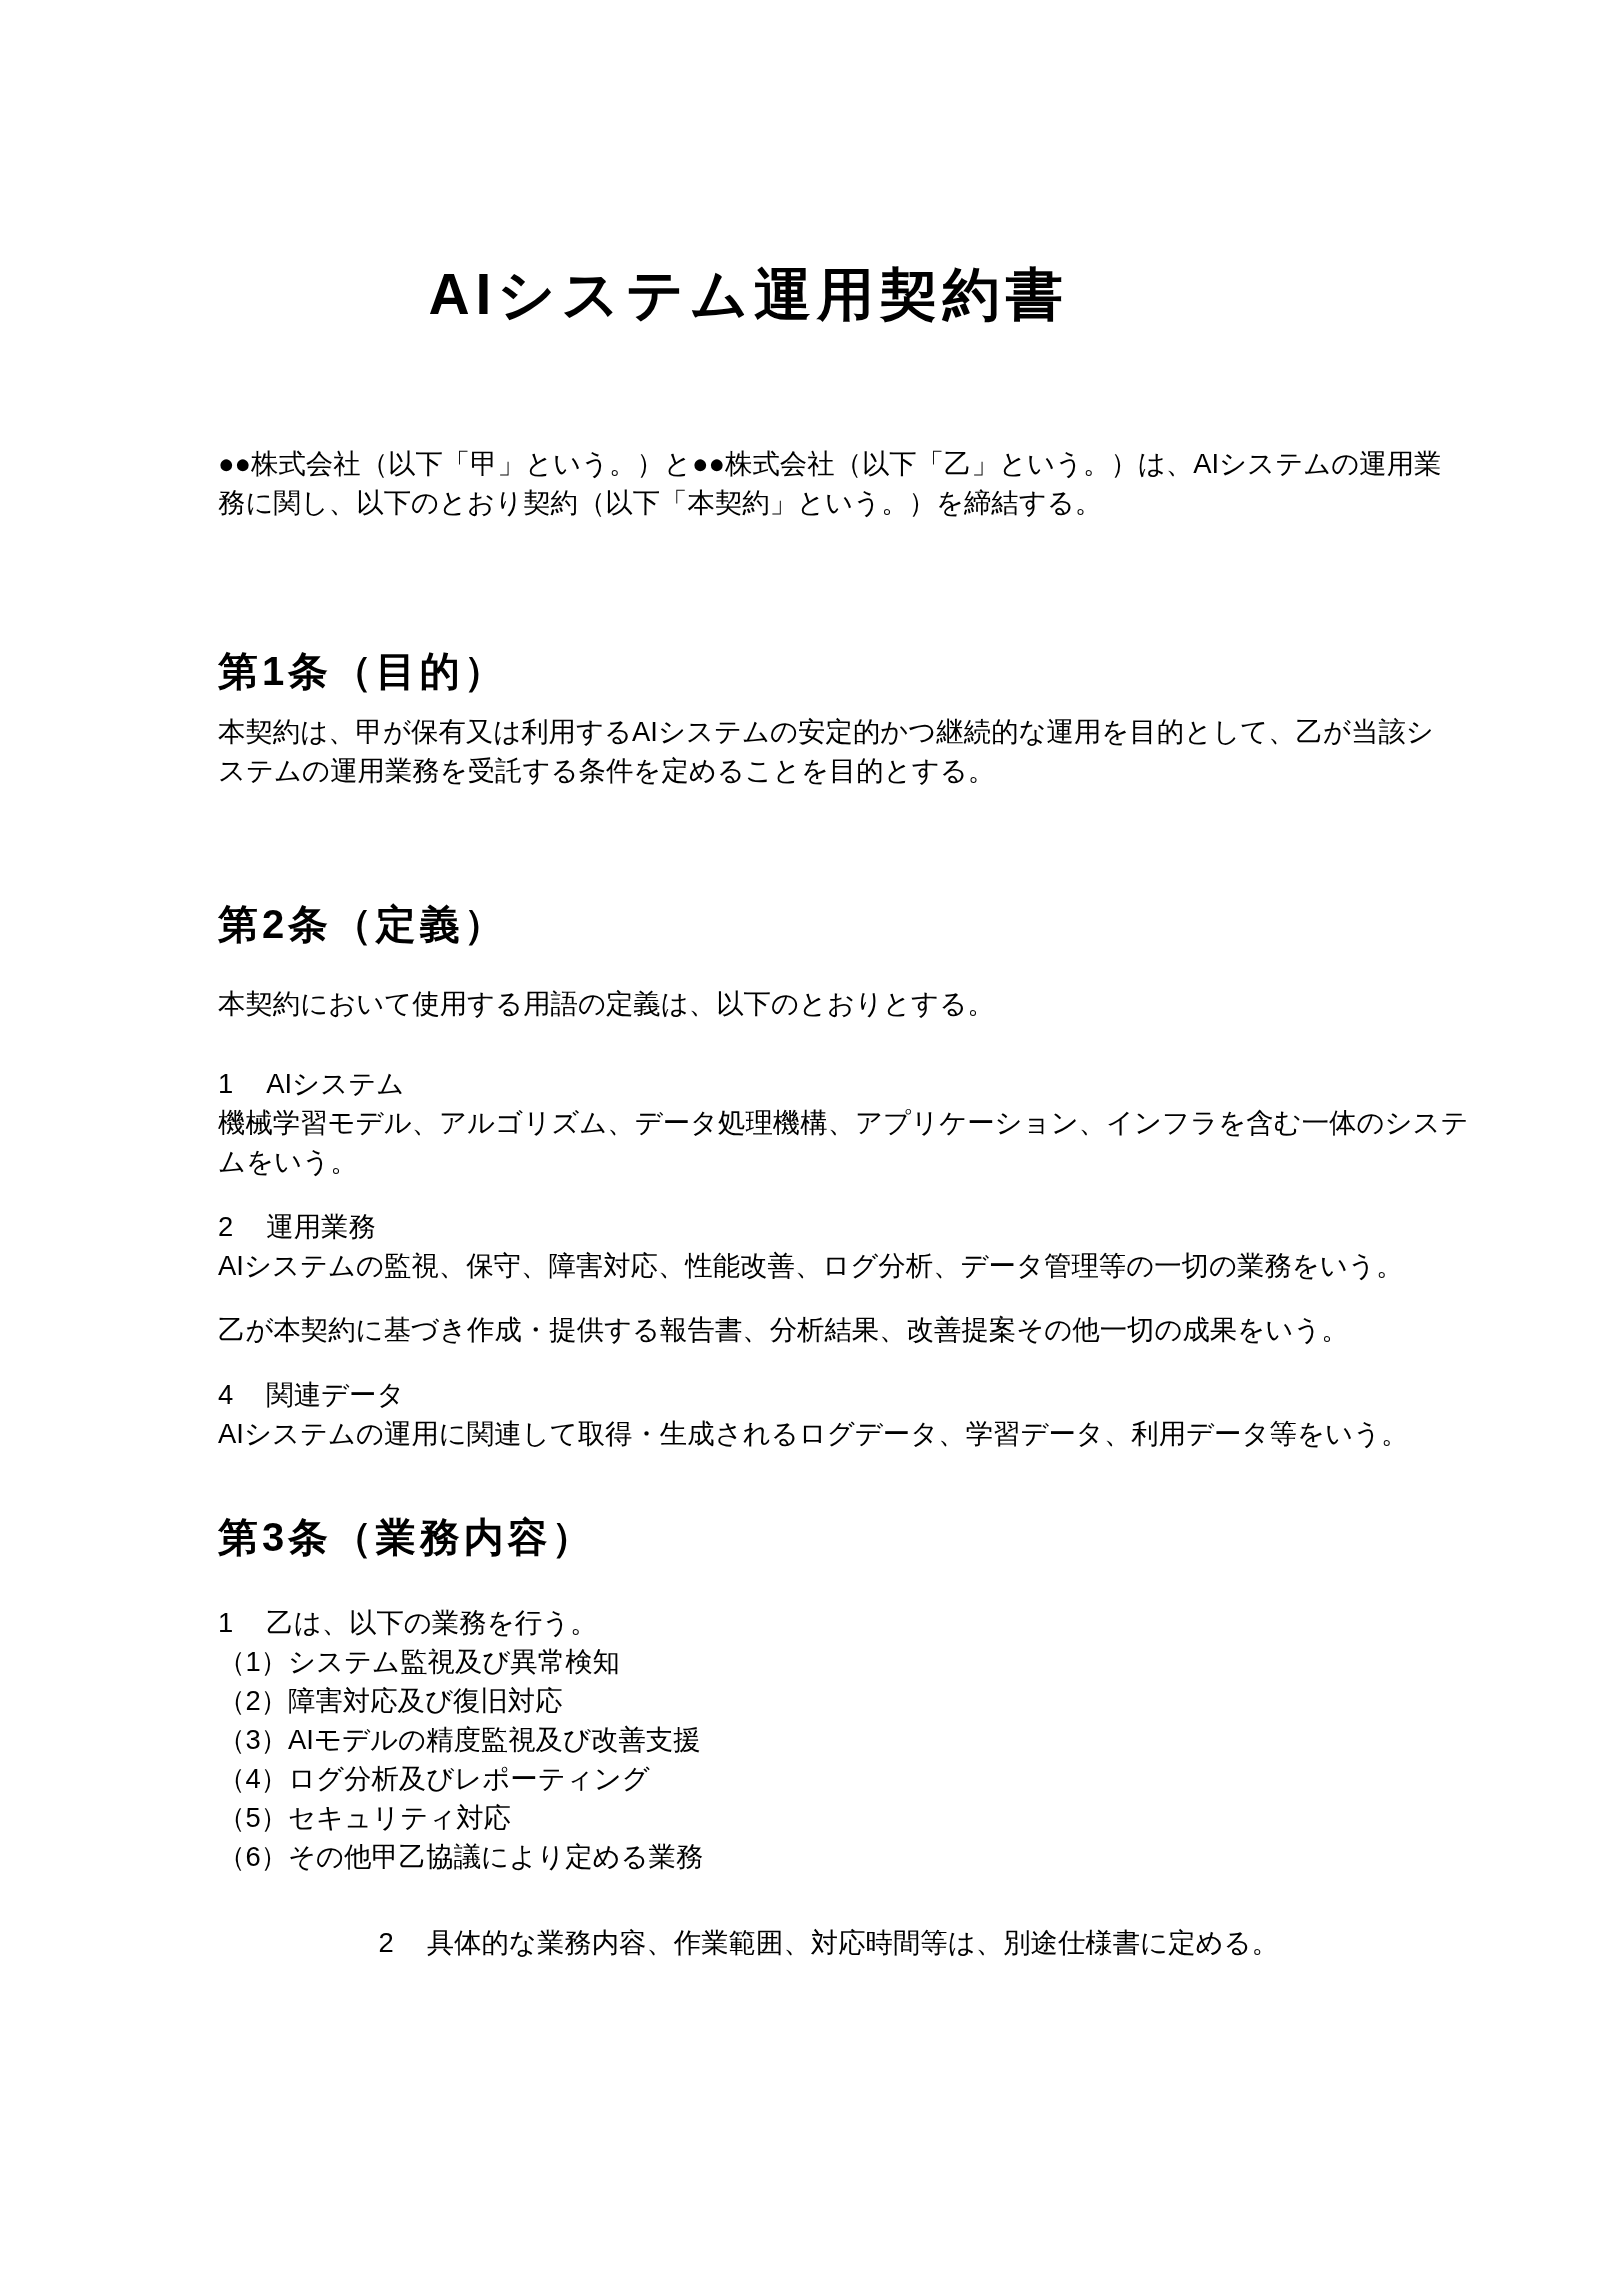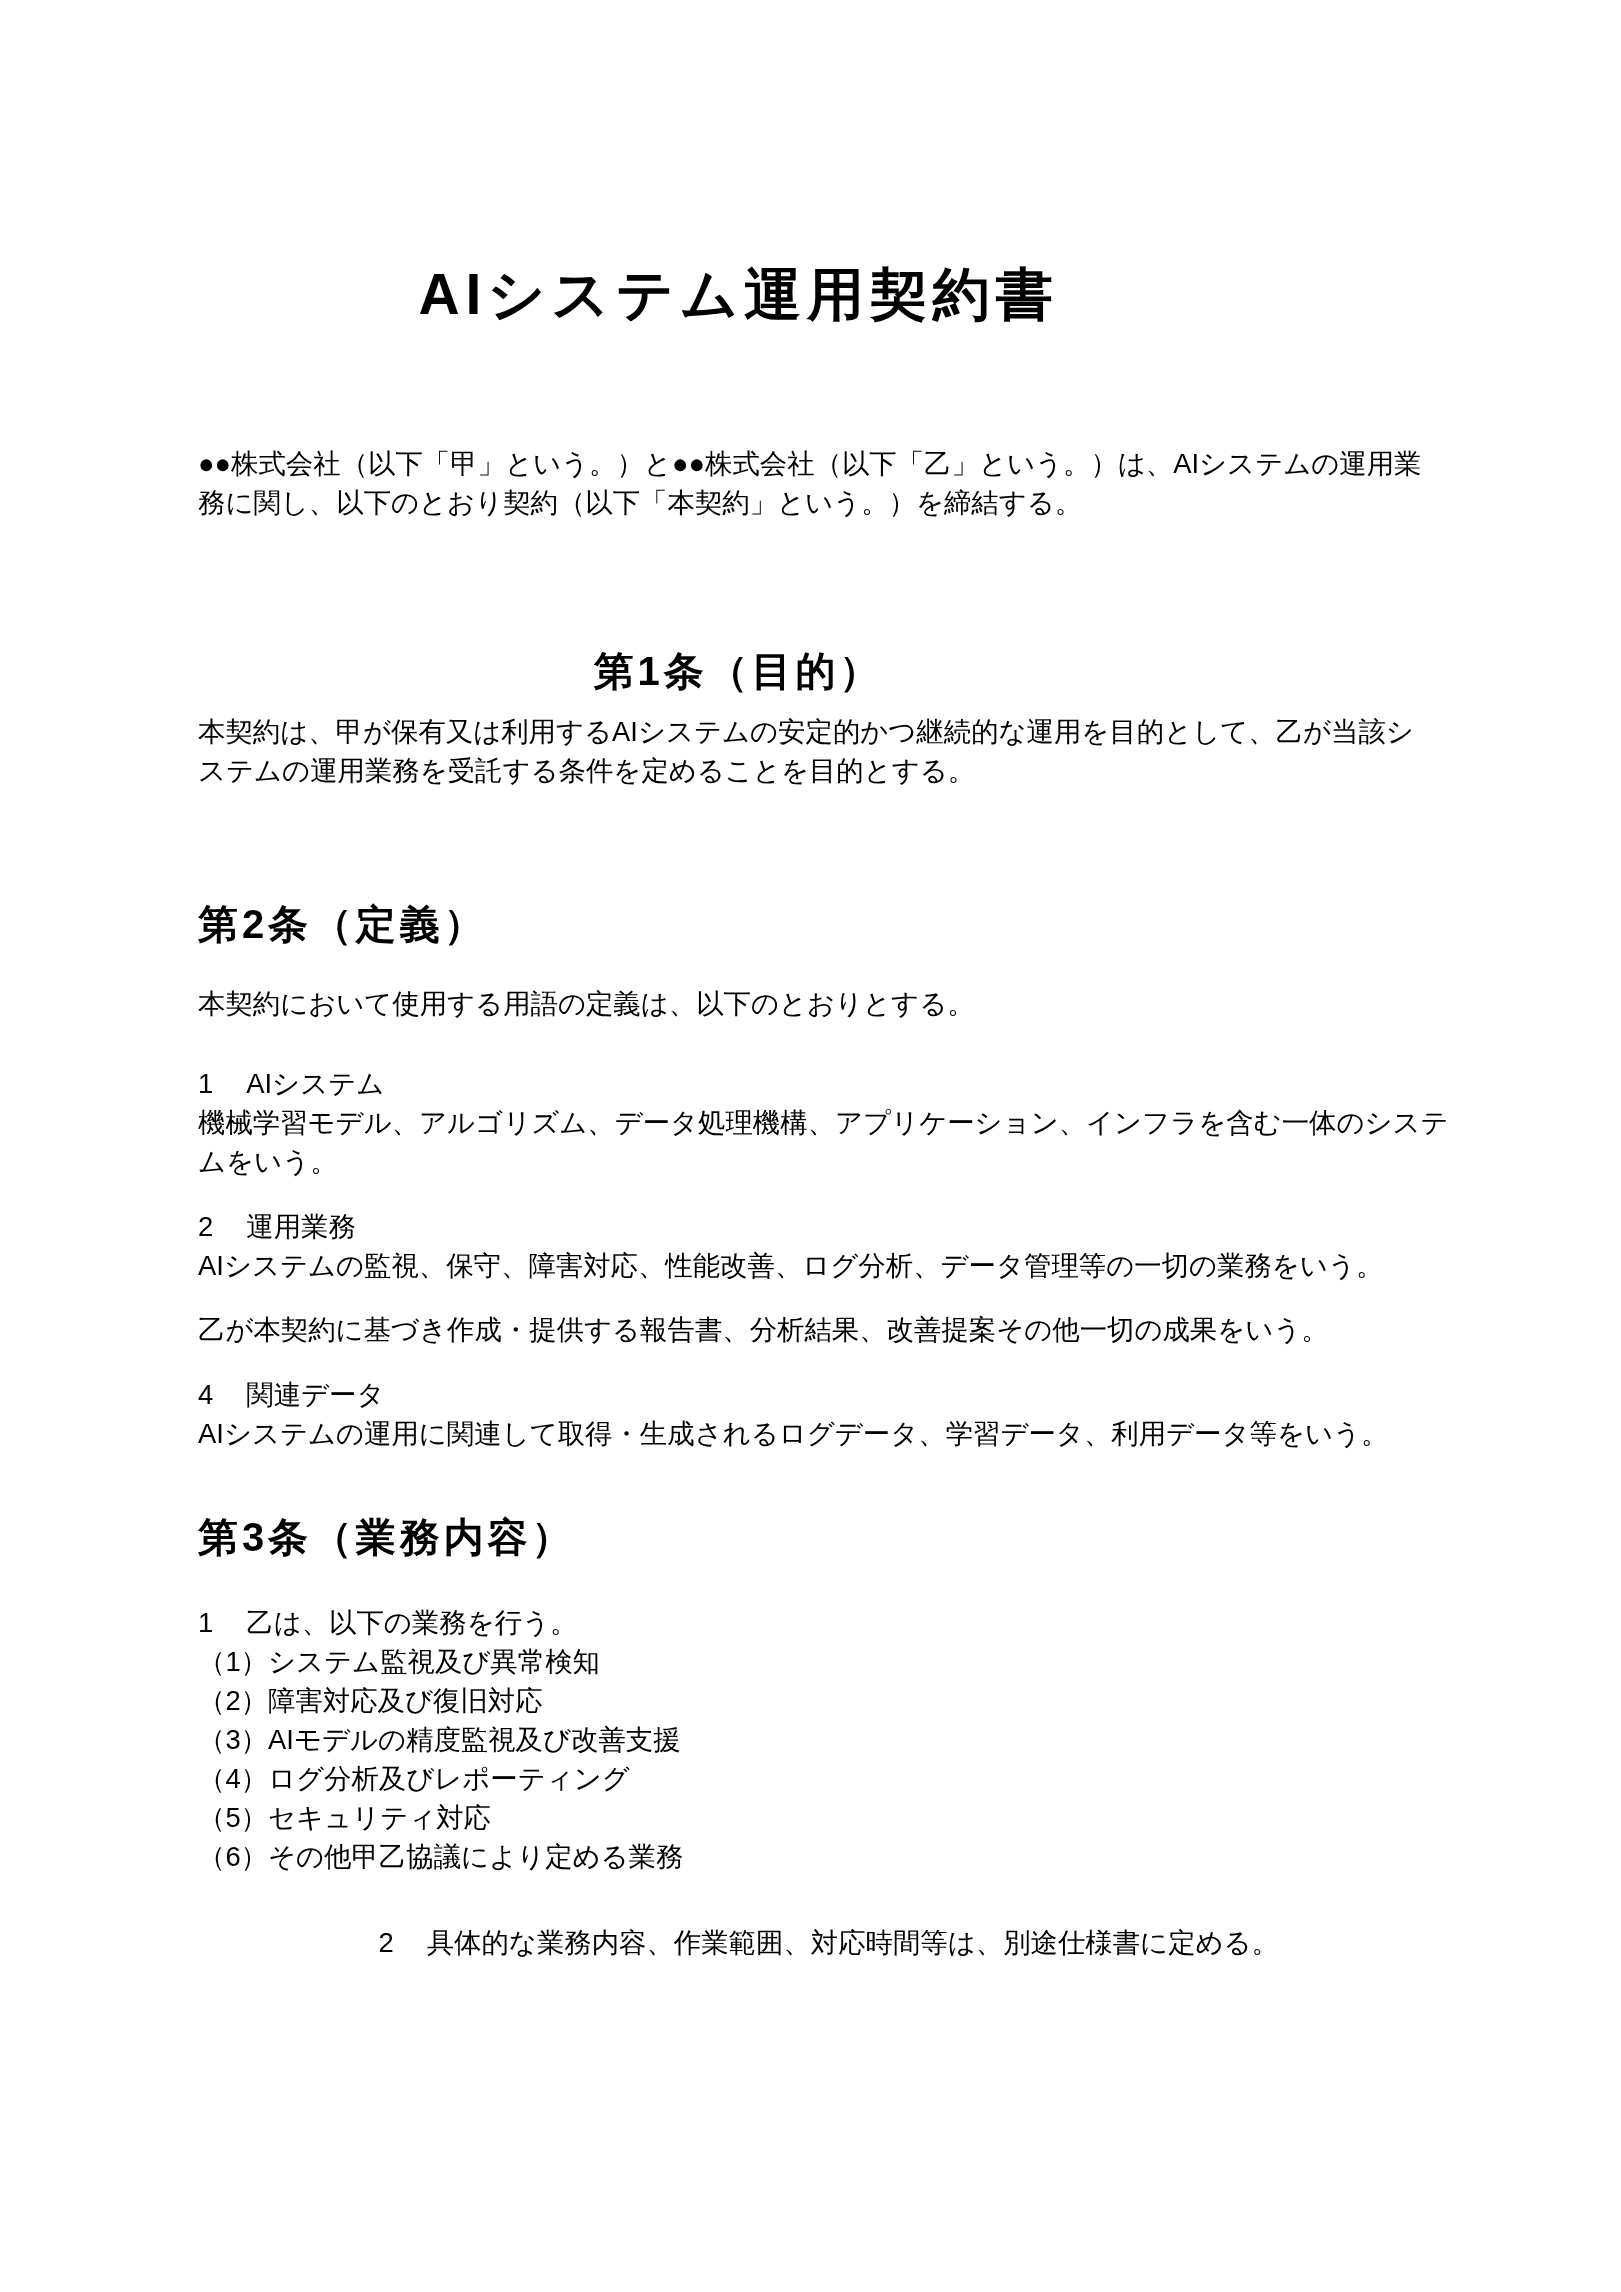--- a/index.html
+++ b/index.html
@@ -5,20 +5,21 @@
   * { margin: 0; padding: 0; box-sizing: border-box; }
   html, body { background: #ffffff; }
   .page {
     position: relative;
     width: 1477px;
     height: 2293px;
     background: #ffffff;
     color: #000000;
     font-family: "Liberation Sans", "DejaVu Sans", sans-serif;
     overflow: hidden;
+    padding-left: 20px;
   }
   .content {
     padding: 263px 198px 0 198px;
   }
   .doc-title {
     font-size: 57px;
     line-height: 63px;
     font-weight: 700;
     letter-spacing: 5.9px;
     text-align: center;
@@ -30,21 +31,21 @@
     white-space: pre;
   }
   .intro { margin-top: 118px; }
   .article-heading {
     font-size: 40px;
     line-height: 49px;
     font-weight: 700;
     letter-spacing: 3.9px;
     white-space: pre;
   }
-  .h-art1 { margin-top: 125px; text-align: center; }
+  .h-art1 { margin-top: 125px; }
   .art1-body { margin-top: 16px; }
   .h-art2 { margin-top: 110px; }
   .art2-lead { margin-top: 35px; }
   .def-block { margin-top: 0; }
   .def-first { margin-top: 41px; }
   .def-block + .def-block { margin-top: 25.5px; }
   .def-label {
     font-size: 27.4px;
     line-height: 39px;
     white-space: pre;

